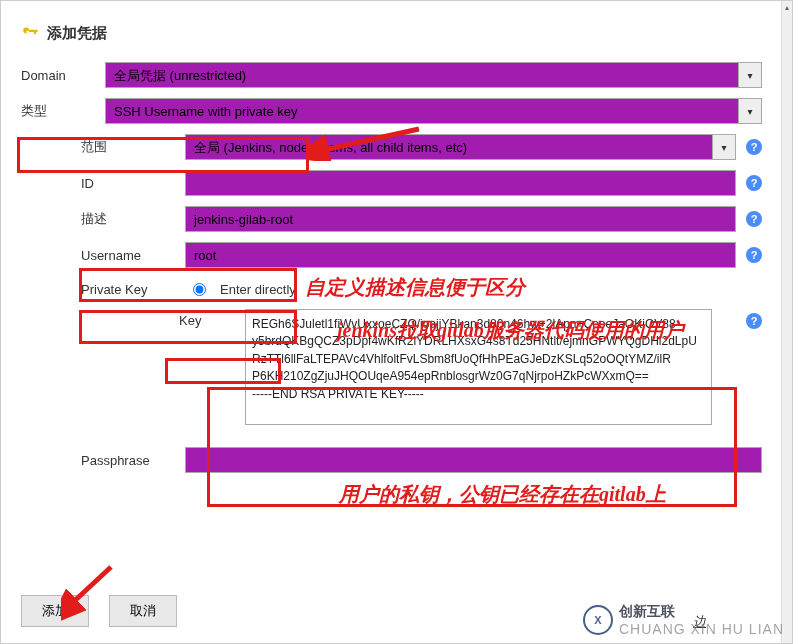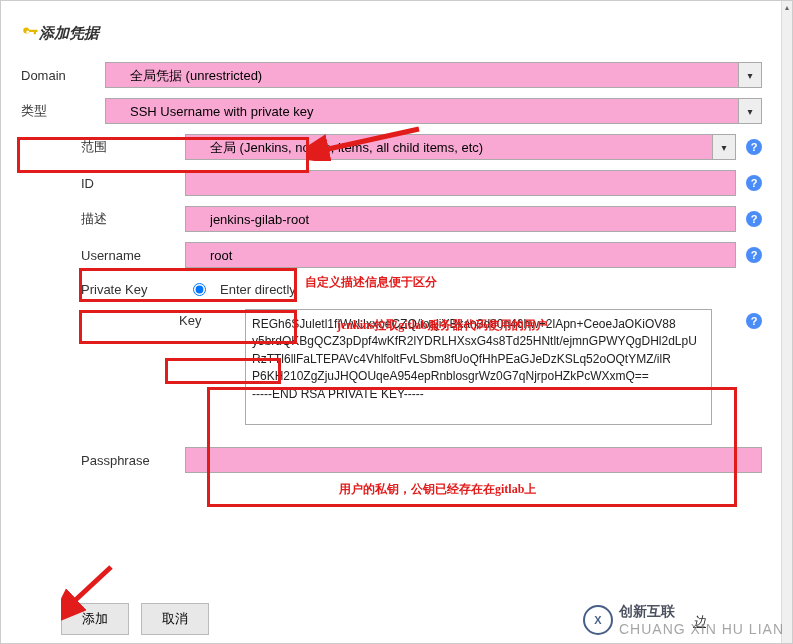--- a/index.html
+++ b/index.html
@@ -34,22 +34,22 @@
     background: #f0f0f0;
     border-left: 1px solid #ddd;
   }
   .scrollbar .up {
     position: absolute; top: 2px; left: 0; right: 0;
     text-align: center; font-size: 8px; color: #666;
   }
   .title-row {
     display: flex;
     align-items: center;
+    gap: 8px;
     margin-bottom: 18px;
-    font-style: italic;
   }
   .key-icon svg { width: 18px; height: 18px; }
   .title-text { font-size: 15px; font-weight: bold; }
   .form-row {
     display: flex;
     align-items: center;
     margin-bottom: 10px;
     position: relative;
   }
   .label {
@@ -63,22 +63,22 @@
   .field-wrap {
     flex: 1;
     position: relative;
     display: flex;
     align-items: center;
   }
   select.field, input.field {
     width: 100%;
     height: 26px;
     border: 1px solid #aaa;
-    background: #f9a8d4;
-    padding: 2px 24px;
+    background: #a21caf;
+    padding: 2px 8px;
     font-size: 13px;
     box-sizing: border-box;
     appearance: none;
     -webkit-appearance: none;
   }
   .select-arrow {
     position: absolute;
     right: 1px; top: 1px;
     width: 22px; height: 24px;
     background: #eee;
@@ -119,44 +119,44 @@
     font-size: 12px;
     font-family: Arial, sans-serif;
     resize: none;
     box-sizing: border-box;
     line-height: 1.45;
     color: #222;
   }
   .button-row {
     position: absolute;
     left: 20px;
-    bottom: 8px;
-    display: flex;
-    gap: 12px;
-    margin-left: 40px;
+    bottom: 16px;
+    display: flex;
+    gap: 20px;
   }
   .btn {
     padding: 6px 20px;
     background: #e8e8e8;
     border: 1px solid #bbb;
     font-size: 13px;
     cursor: pointer;
   }
   
   .redbox {
     position: absolute;
     border: 3px solid #e21b1b;
     pointer-events: none;
     box-sizing: border-box;
   }
   .redtext {
     position: absolute;
     color: #e21b1b;
-    font-size: 12px;
+    font-size: 20px;
     font-weight: bold;
+    font-style: italic;
     pointer-events: none;
     white-space: nowrap;
     font-family: "KaiTi","STKaiti","Microsoft YaHei",serif;
   }
   .arrow {
     position: absolute;
     pointer-events: none;
   }
   .watermark {
     position: absolute;

